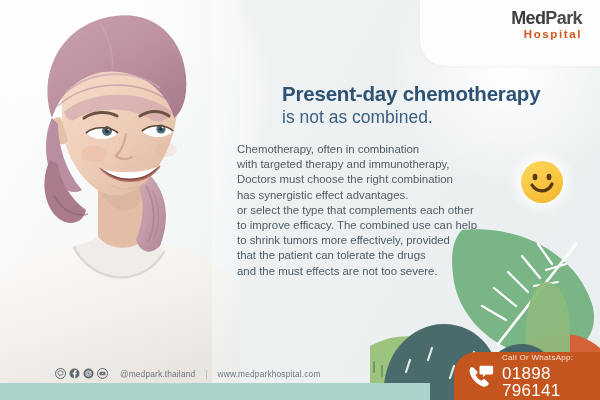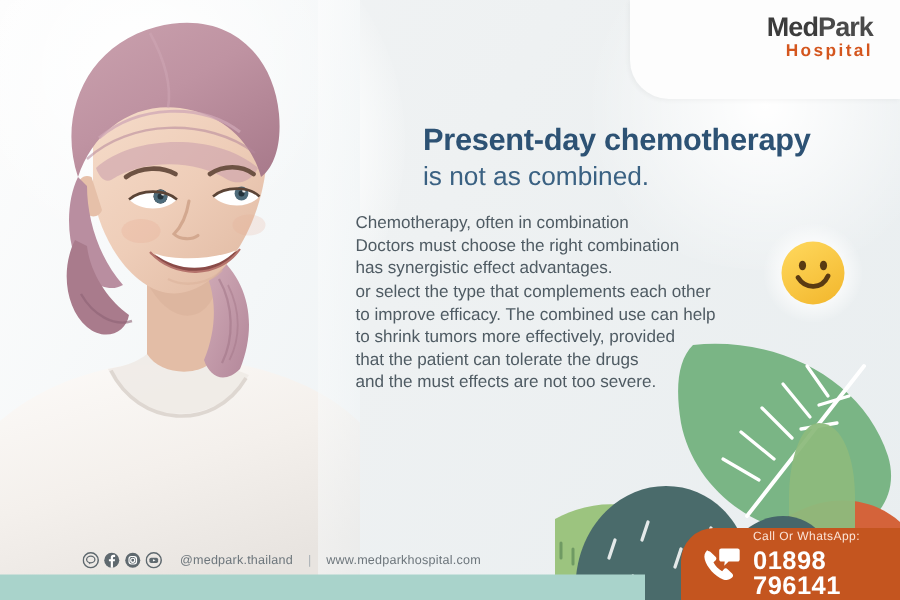--- a/index.html
+++ b/index.html
@@ -68,21 +68,21 @@
   .smiley .halo{
     position:absolute;left:-9px;top:-9px;width:66px;height:66px;border-radius:50%;
     background:radial-gradient(circle,#ffffff 30%,rgba(255,255,255,0) 72%);
   }
 
   
   .foliage{position:absolute;right:0;bottom:0;width:230px;height:180px;overflow:hidden;}
 
   
   .footer-row{
-    position:absolute;left:55px;bottom:21px;display:flex;gap:6px;
+    position:absolute;left:55px;bottom:21px;display:flex;align-items:center;gap:6px;
   }
   .social-icons{display:flex;align-items:center;gap:3px;}
   .handle{
     font-size:8.4px;color:#6d767c;letter-spacing:0.15px;margin-left:6px;
   }
   .sep{font-size:8.4px;color:#aab1b5;margin:0 4px;}
   .site{font-size:8.4px;color:#6d767c;letter-spacing:0.15px;}
 
   
   .mint-strip{
@@ -94,21 +94,21 @@
     position:absolute;right:0;bottom:0;width:146px;height:48px;
     background:#c4551f;border-top-left-radius:22px;
     display:flex;align-items:center;padding-left:12px;box-sizing:border-box;
   }
   .call-icon{width:28px;height:28px;flex:0 0 28px;margin-right:8px;margin-top:2px;}
   .call-text{display:flex;flex-direction:column;justify-content:center;}
   .call-label{
     font-size:8px;color:#fbe3d6;letter-spacing:0.3px;line-height:1;margin-bottom:3px;
   }
   .call-number{
-    font-size:17px;color:#ffffff;letter-spacing:0.3px;line-height:1;font-weight:bold;
+    font-size:17px;color:#ffffff;letter-spacing:0.3px;line-height:1;font-weight:normal;
   }
 </style>
 </head>
 <body>
 
 <div id="ad">
 
   <div class="glow"></div>
   <div class="glow2"></div>
 
@@ -217,20 +217,21 @@
     </div>
   </div>
 
   <div class="headline">
     <div class="h-line1">Present-day chemotherapy</div>
     <div class="h-line2">is not as combined.</div>
   </div>
 
   <div class="body-copy">
     <div class="ln">Chemotherapy, often in combination</div>
+    <div class="ln">with targeted therapy and immunotherapy,</div>
     <div class="ln">Doctors must choose the right combination</div>
     <div class="ln">has synergistic effect advantages.</div>
     <div class="ln">or select the type that complements each other</div>
     <div class="ln">to improve efficacy. The combined use can help</div>
     <div class="ln">to shrink tumors more effectively, provided</div>
     <div class="ln">that the patient can tolerate the drugs</div>
     <div class="ln">and the must effects are not too severe.</div>
   </div>
 
   <div class="smiley">

